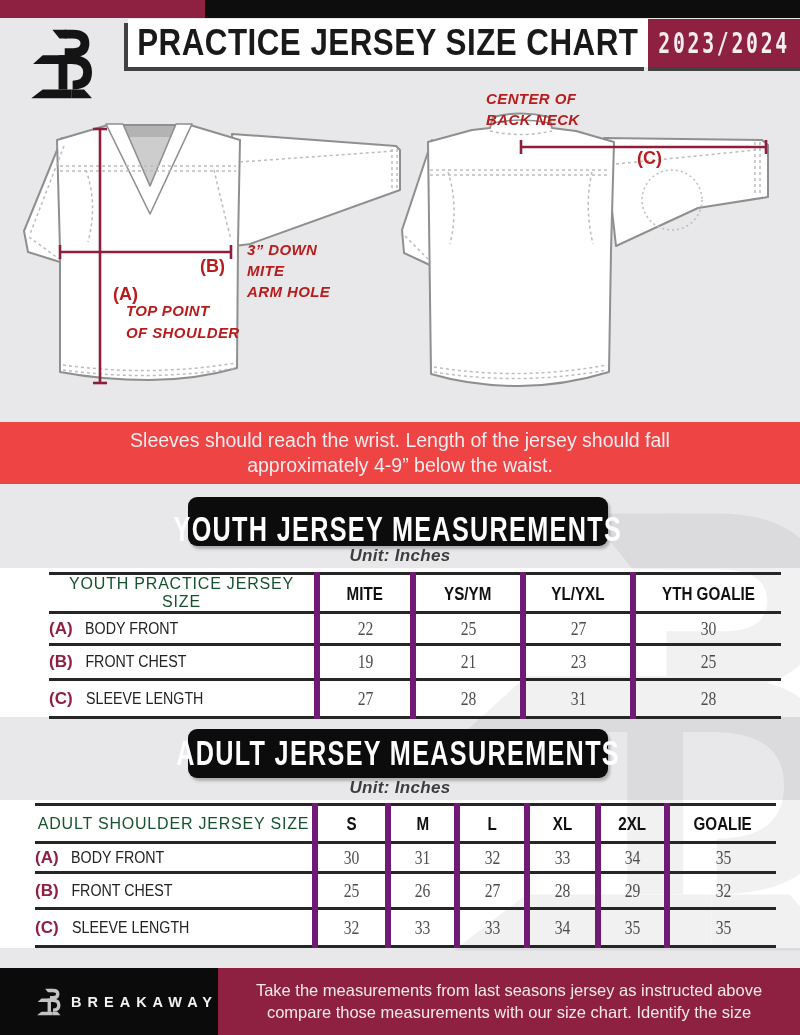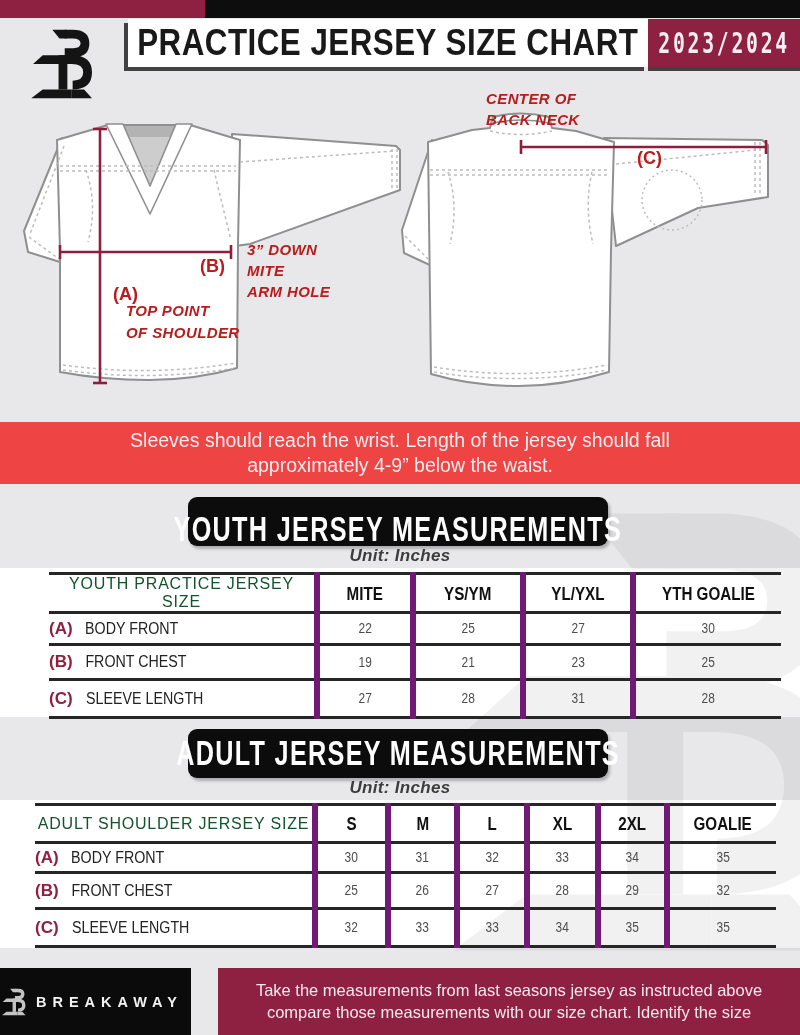--- a/index.html
+++ b/index.html
@@ -57,25 +57,25 @@
       opacity:.05;z-index:1;pointer-events:none;}
   
   table.mtable{position:absolute;border-collapse:collapse;table-layout:fixed;z-index:2;}
   table.mtable td{padding:0;border-top:3px solid #262626;vertical-align:middle;}
   table.mtable tr:last-child td{border-bottom:3px solid #262626;}
   table.mtable td.v{border-left:6px solid #701a75;}
   td.lblhead{text-align:center;font-size:16px;color:#14532d;letter-spacing:.8px;}
   td.colhead{text-align:center;font-weight:700;font-size:16.5px;color:#101010;}
   td.rowlbl{padding-left:24px;font-size:15.5px;color:#222;}
   td.rowlbl .rk{color:#8e2042;font-weight:800;font-size:17px;margin-right:8px;}
-  td.val{text-align:center;font-size:13px;color:#4d4d4d;}
+  td.val{text-align:center;font-size:17px;color:#4d4d4d;font-family:Liberation Serif, serif;}
   td .cnd{display:inline-block;transform:scale(.92,1.1);}
   
-  .footer-black{position:absolute;left:0;top:968px;width:191px;height:67px;background:#0b0b0b;
-    display:flex;align-items:center;justify-content:flex-start;gap:2px;z-index:3;}
+  .footer-black{position:absolute;left:0;top:968px;width:218px;height:67px;background:#0b0b0b;
+    display:flex;align-items:center;justify-content:flex-end;gap:2px;z-index:3;}
   .footer-black .blogo{width:34px;height:34px;color:#c3c3c3;}
   .footer-black .brand{color:#f2f2f2;font-weight:700;font-size:14.5px;letter-spacing:6px;}
   .footer-maroon{position:absolute;left:218px;top:968px;width:582px;height:67px;background:#8e2042;
     display:flex;flex-direction:column;justify-content:center;text-align:center;z-index:3;
     color:#f3e9ec;font-size:16.5px;line-height:21.5px;}
 </style>
 </head>
 <body>
 
 <div class="page">

